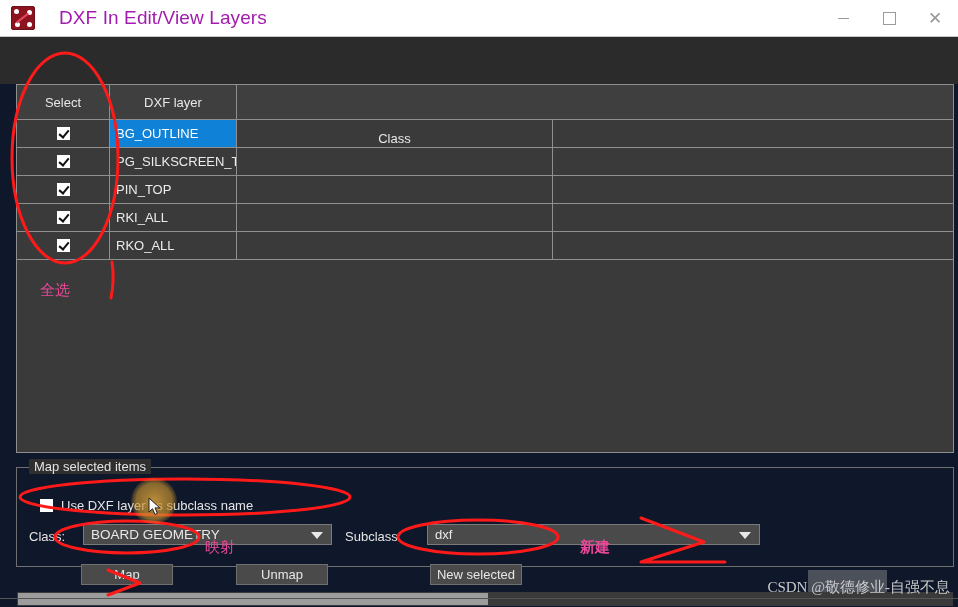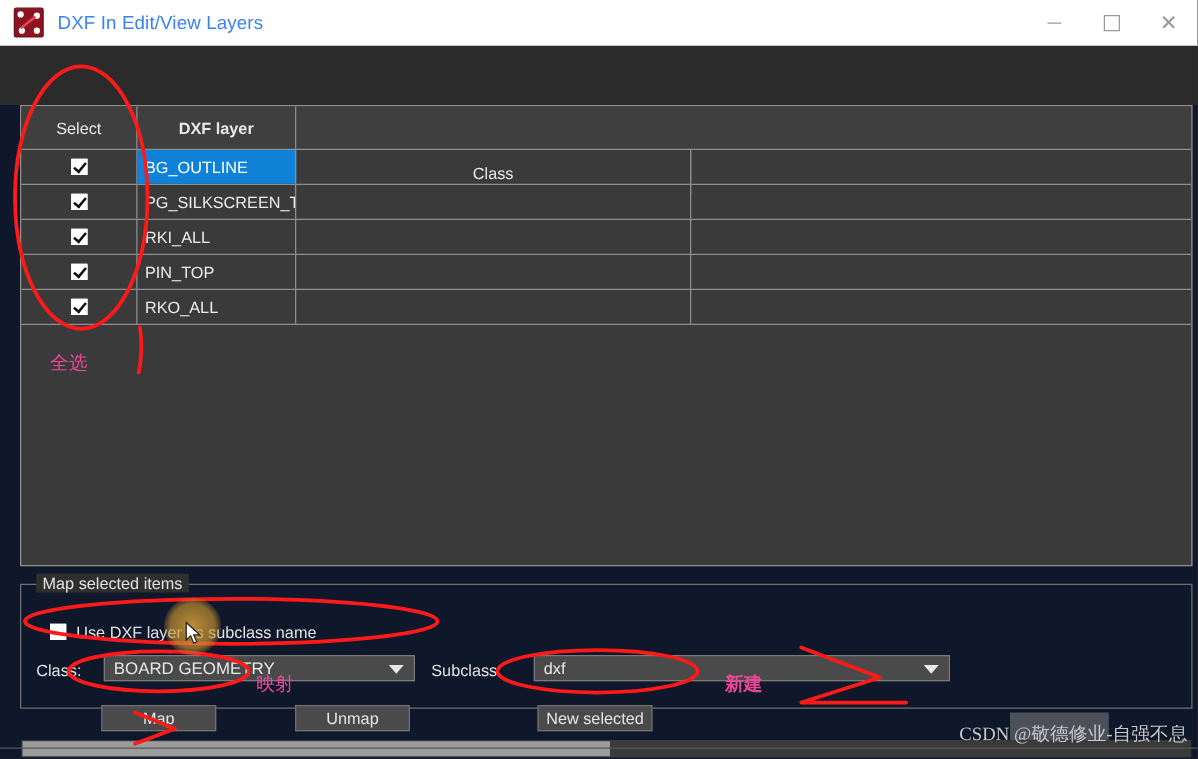--- a/index.html
+++ b/index.html
@@ -47,23 +47,23 @@
   .app-icon i.d3 { width: 5px; height: 5px; left: 3px;  bottom: 2px; }
   .app-icon i.d4 { width: 5px; height: 5px; right: 2px; bottom: 2px; }
   .app-icon i.slash {
     width: 15px; height: 2px;
     background: #e8445a;
     left: 3px; top: 10px;
     border-radius: 0;
     transform: rotate(-38deg);
   }
   .title-text {
-    margin-left: 11px;
-    font-size: 15px;
-    color: #3b82f6;
+    margin-left: 24px;
+    font-size: 19px;
+    color: #a21caf;
     letter-spacing: .1px;
   }
   .win-ctrls {
     margin-left: auto;
     display: flex;
     height: 36px;
   }
   .win-btn {
     width: 46px; height: 36px;
     display: flex;
@@ -187,21 +187,21 @@
     display: flex;
     align-items: center;
     justify-content: center;
     color: #e8e8e8;
     font-size: 13px;
     border-right: 1px solid #8f8f8f;
     box-sizing: border-box;
     height: 100%;
   }
   .th.c-select   { width: 93px; }
-  .th.c-layer    { width: 127px; font-weight: bold; }
+  .th.c-layer    { width: 127px; font-weight: normal; }
   .th.c-class    { width: 316px; margin-top: 36px; }
   .th.c-subclass { width: 400px; border-right: none; }
 
   .trow {
     display: flex;
     height: 27px;
     border-bottom: 1px solid #8f8f8f;
   }
   .td {
     display: flex;
@@ -397,30 +397,30 @@
         </div>
       <div class="td c-layer">PG_SILKSCREEN_T...</div>
       <div class="td c-class"></div>
       <div class="td c-subclass"></div>
     </div>
 
     <div class="trow">
       <div class="td c-select">
           <span class="chk on"></span>
         </div>
-      <div class="td c-layer">RKI_ALL</div>
+      <div class="td c-layer">PIN_TOP</div>
       <div class="td c-class"></div>
       <div class="td c-subclass"></div>
     </div>
 
     <div class="trow">
       <div class="td c-select">
           <span class="chk on"></span>
         </div>
-      <div class="td c-layer">PIN_TOP</div>
+      <div class="td c-layer">RKI_ALL</div>
       <div class="td c-class"></div>
       <div class="td c-subclass"></div>
     </div>
 
     <div class="trow">
       <div class="td c-select">
           <span class="chk on"></span>
         </div>
       <div class="td c-layer">RKO_ALL</div>
       <div class="td c-class"></div>

